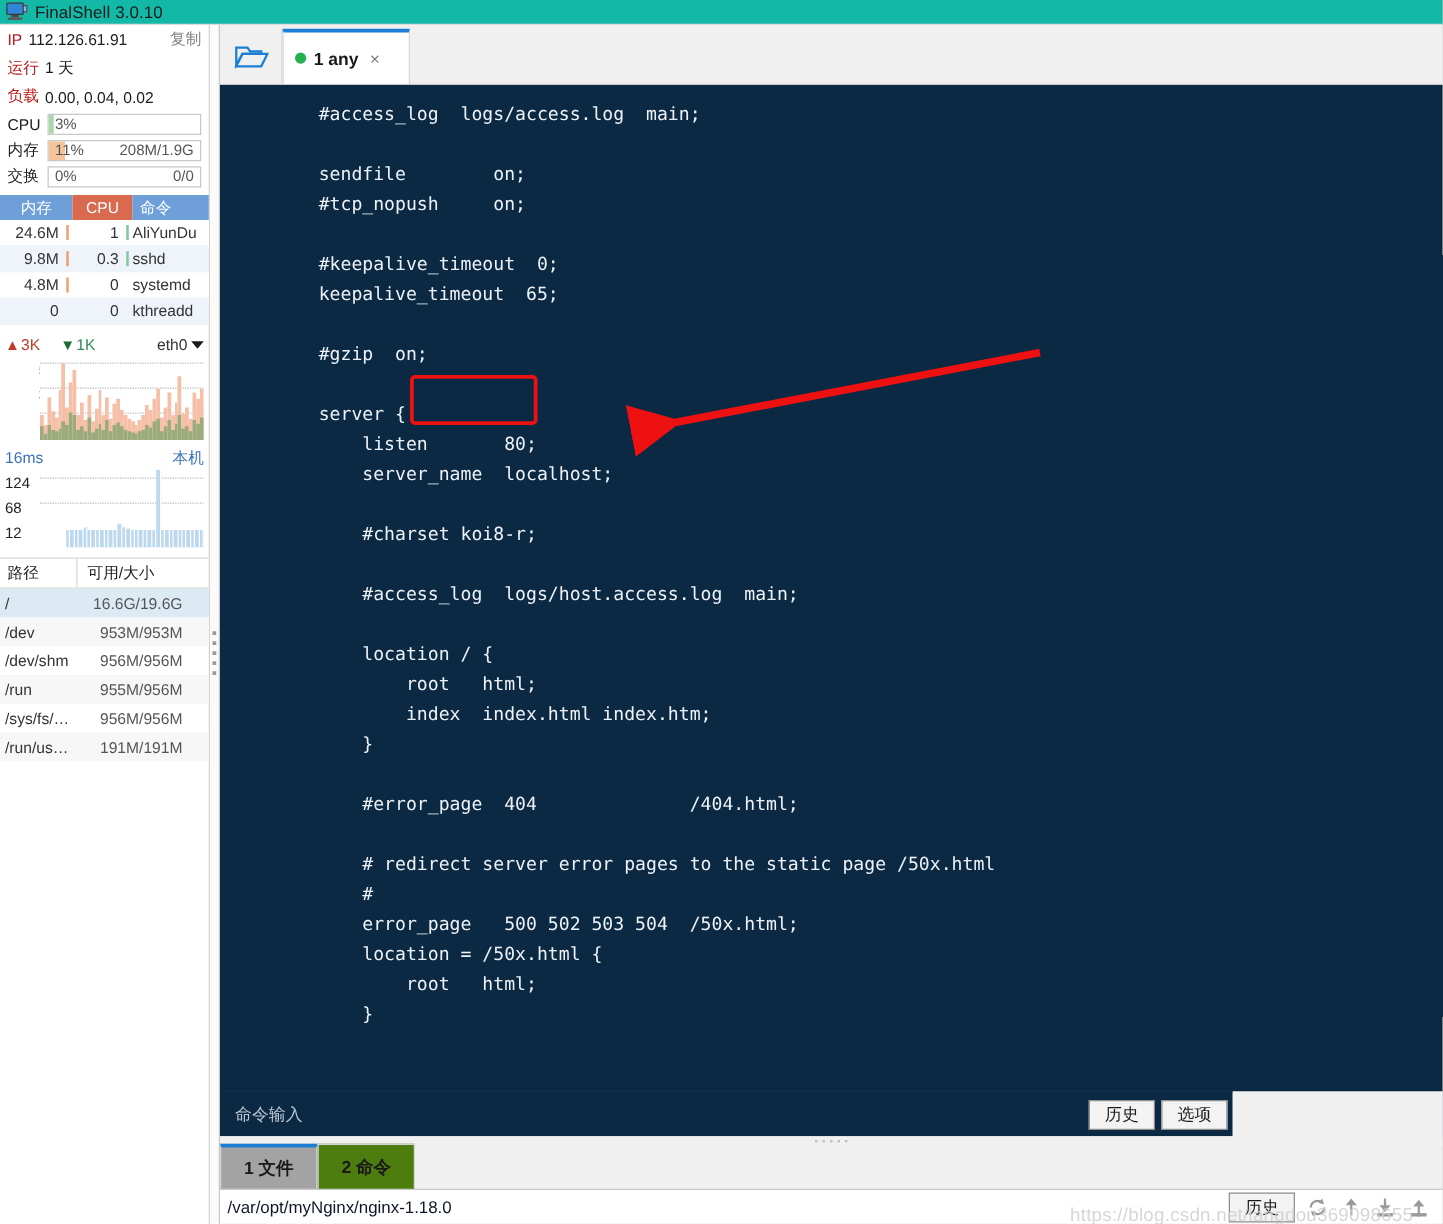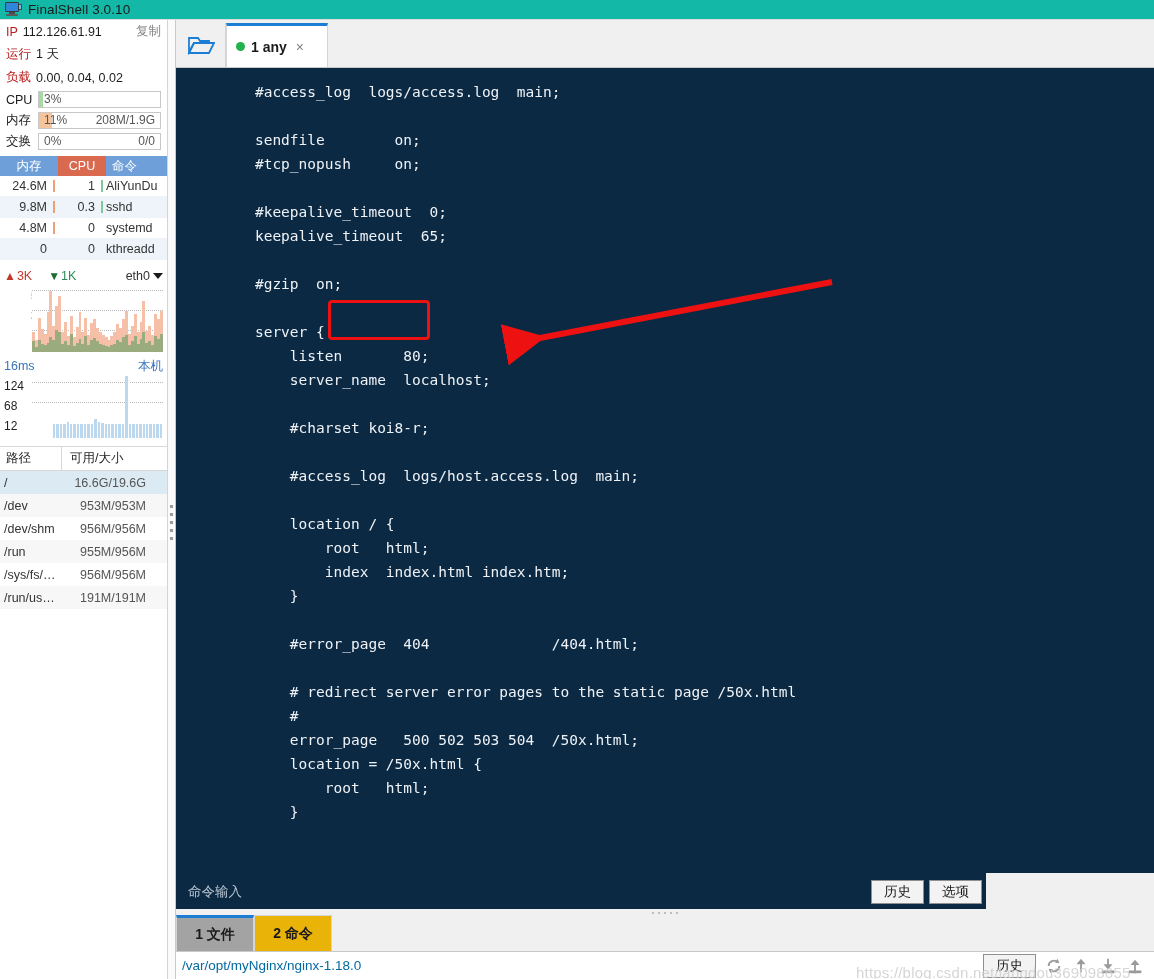--- a/index.html
+++ b/index.html
@@ -204,29 +204,29 @@
   }
   #gripdots { position:absolute; left:0; top:889px; width:978px; height:8px; background:#f0f0f0;
               display:flex; align-items:center; justify-content:center; gap:4px;}
   #gripdots i { width:2px;height:2px;background:#bdbdbd;display:block;}
 
   
   #btabs { position:absolute; left:0; top:894px; width:978px; height:38px;
            background:#f0f0f0; display:flex; align-items:flex-end; border-bottom:1px solid #c9c9c9;}
   .btab {
     height:36px; min-width:78px; display:flex; align-items:center; justify-content:center;
-    font-size:14px; font-weight:bold; color:#1a1a1a; background:#eab308;
+    font-size:14px; font-weight:bold; color:#1a1a1a; background:#4d7c0f;
     border:1px solid #d5d5d5; border-bottom:none;
   }
   .btab.active { background:#a3a3a3; border-top:3px solid #1a7fd4; }
 
   
   #pathbar { position:absolute; left:0; top:932px; width:978px; height:28px; background:#ffffff;
              display:flex; align-items:center; padding-left:6px; border-bottom:1px solid #e0e0e0;}
-  #pathbar .pv { font-size:13.5px; color:#0369a1; }
+  #pathbar .pv { font-size:13.5px; color:#0f172a; }
   #pathbar .ptools { margin-left:auto; display:flex; align-items:center; gap:9px; padding-right:10px;}
   .ficon { width:18px; height:18px; display:block; }
 
   #watermark { position:absolute; left:680px; top:944px; font-size:15px; color:#cfcfcf; opacity:.85;
                font-family:"Liberation Sans", sans-serif; letter-spacing:.2px; pointer-events:none;}
 </style>
 </head>
 <body>
 
 <div id="titlebar">

